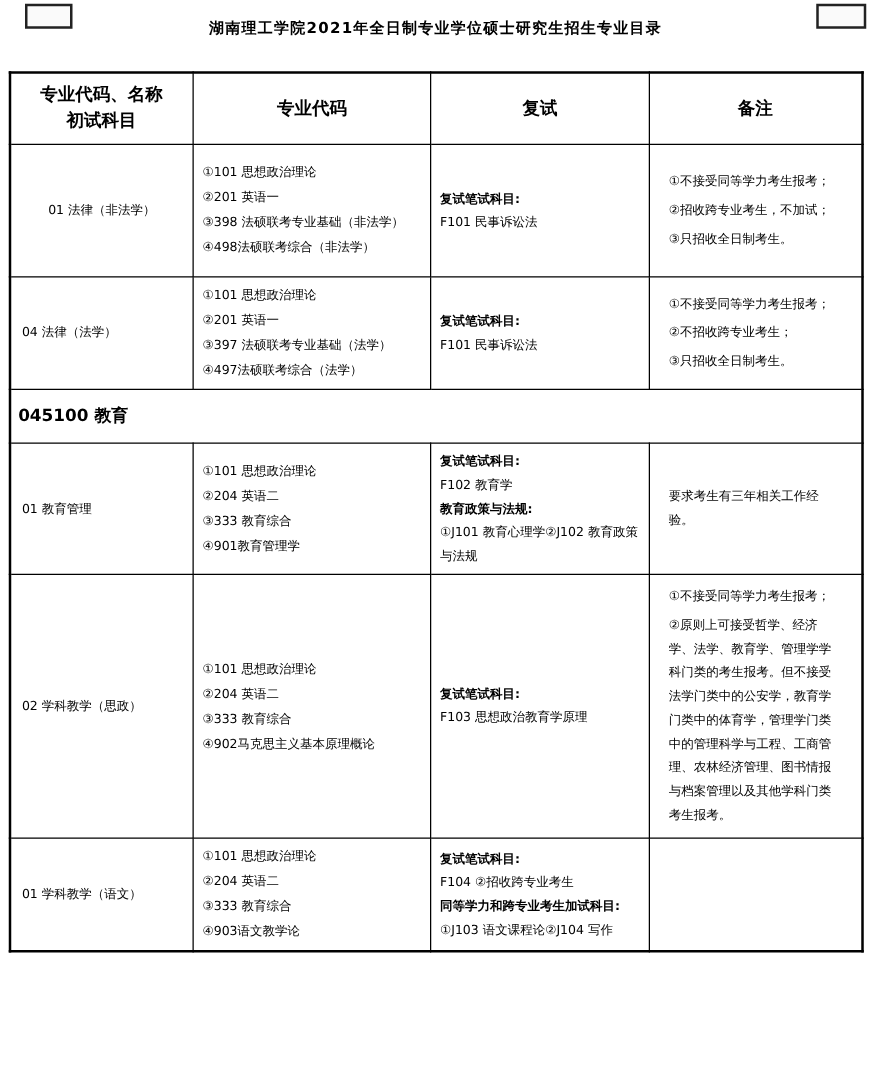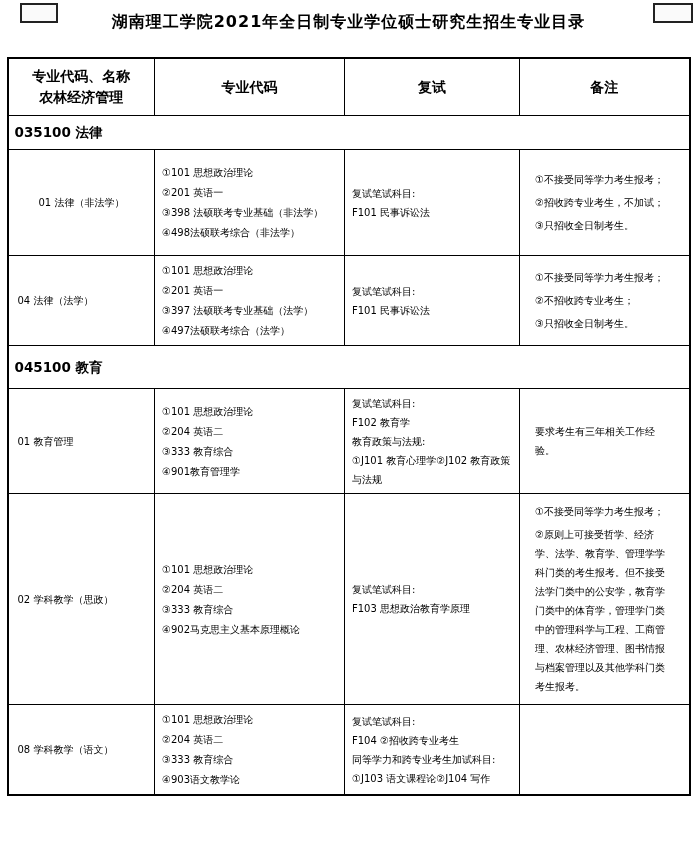--- a/index.html
+++ b/index.html
@@ -15,21 +15,21 @@
   .corner-mark {
     position:absolute; top:-6px; height:16px;
     border:2px solid #222; background:#fafafa;
   }
   .corner-mark.left  { left:20px;  width:34px; }
   .corner-mark.right { left:653px; width:36px; }
 
   .page-title {
     margin:9px 0 0 0;
     padding:0 20px;
-    font-size:16px;
+    font-size:12px;
     font-weight:bold;
     text-align:center;
     letter-spacing:1px;
     line-height:26px;
   }
 
   table.catalog {
     border-collapse:collapse;
     table-layout:fixed;
     width:682px;
@@ -55,21 +55,21 @@
     font-weight:bold;
     font-size:14px;
     line-height:21px;
   }
   tr.section-row td {
     font-weight:bold;
     font-size:13.5px;
     padding-left:6px;
   }
   .subject-line { margin:1px 0; }
-  .retest-label { font-weight:normal; }
+  .retest-label { font-weight:bold; }
   .remark-item  { margin:4px 8px; }
   .program-cell { padding-left:9px; }
 </style>
 </head>
 <body>
 
 <div class="page">
   <div class="corner-mark left"></div>
   <div class="corner-mark right"></div>
 
@@ -79,31 +79,28 @@
     <colgroup>
       <col class="c1">
         <col class="c2">
         <col class="c3">
         <col class="c4">
     </colgroup>
     <thead>
       <tr>
         <th>
           <div>专业代码、名称</div>
-          <div>农林经济管理</div>
+          <div>初试科目</div>
         </th>
         <th>专业代码</th>
         <th>复试</th>
         <th>备注</th>
       </tr>
     </thead>
     <tbody id="table-body">
-        <tr class="section-row">
-          <td colspan="4" style="height: 25px;">035100 法律</td>
-        </tr>
         <tr class="program-row">
           <td class="program-cell" style="height: 97px; padding-left: 30px;">
             <div>01 法律（非法学）</div>
           </td>
           <td class="subjects-cell">
             <div class="subject-line">①101 思想政治理论</div>
             <div class="subject-line">②201 英语一</div>
             <div class="subject-line">③398 法硕联考专业基础（非法学）</div>
             <div class="subject-line">④498法硕联考综合（非法学）</div>
           </td>
@@ -174,21 +171,21 @@
             <div class="retest-label">复试笔试科目:</div>
             <div class="retest-text">F103 思想政治教育学原理</div>
           </td>
           <td class="remarks-cell">
             <div class="remark-item">①不接受同等学力考生报考；</div>
             <div class="remark-item">②原则上可接受哲学、经济学、法学、教育学、管理学学科门类的考生报考。但不接受法学门类中的公安学，教育学门类中的体育学，管理学门类中的管理科学与工程、工商管理、农林经济管理、图书情报与档案管理以及其他学科门类考生报考。</div>
           </td>
         </tr>
         <tr class="program-row">
           <td class="program-cell" style="height: 80px;">
-            <div>08 学科教学（语文）</div>
+            <div>01 学科教学（语文）</div>
           </td>
           <td class="subjects-cell">
             <div class="subject-line">①101 思想政治理论</div>
             <div class="subject-line">②204 英语二</div>
             <div class="subject-line">③333 教育综合</div>
             <div class="subject-line">④903语文教学论</div>
           </td>
           <td class="retest-cell">
             <div class="retest-label">复试笔试科目:</div>
             <div class="retest-text">F104 ②招收跨专业考生</div>

